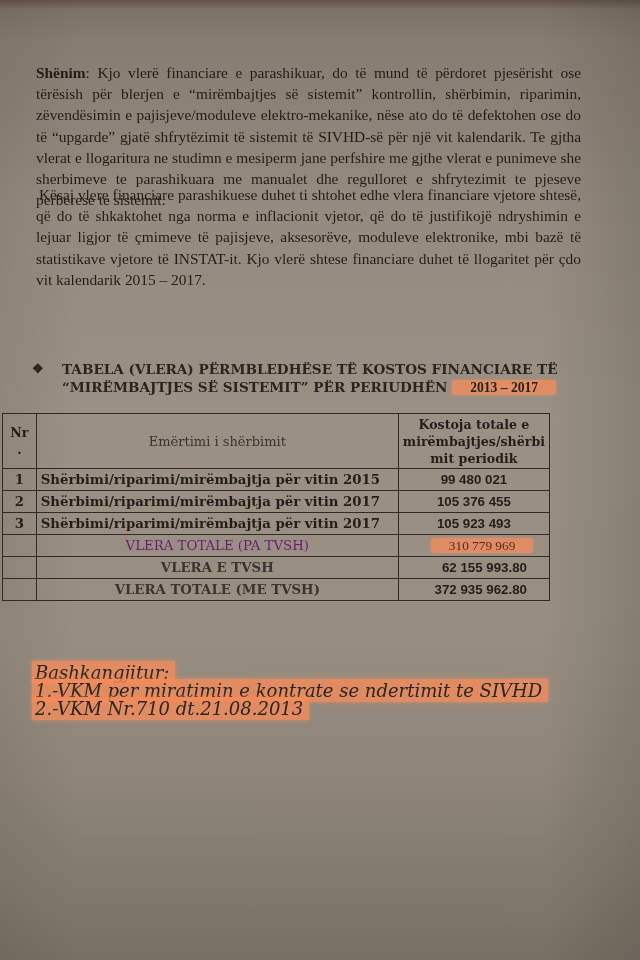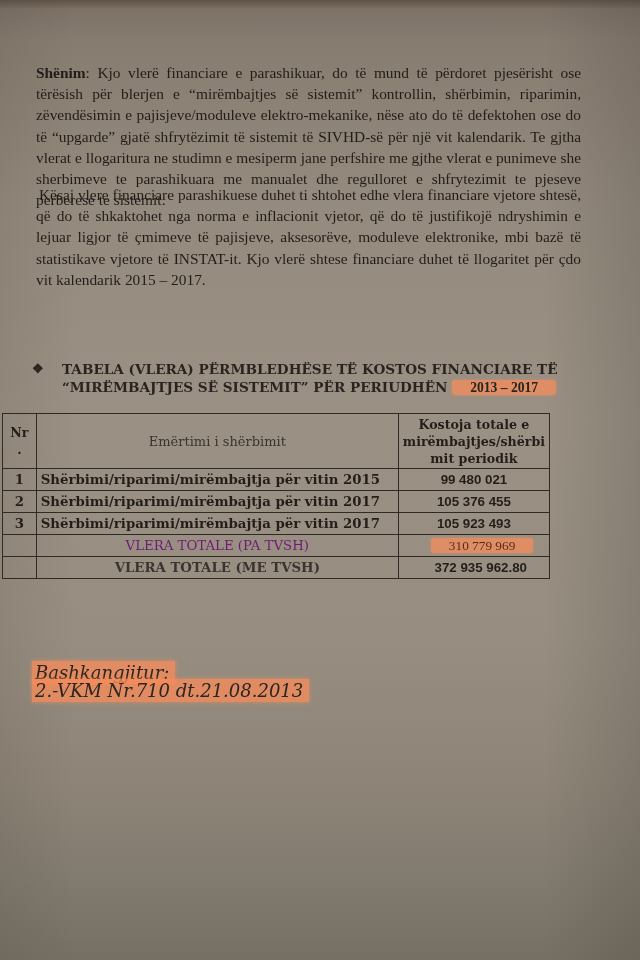--- a/index.html
+++ b/index.html
@@ -112,22 +112,28 @@
       <td class="name">Shërbimi/riparimi/mirëmbajtja për vitin 2017</td>
       <td class="cost">105 923 493</td>
     </tr>
     <tr>
       <td></td>
       <td class="sum faded">VLERA TOTALE (PA TVSH)</td>
       <td class="cost" style="text-align:left;padding-left:32px;"><span class="hl">310 779 969</span></td>
     </tr>
     <tr>
       <td></td>
+      <td class="sum">VLERA E TVSH</td>
+      <td class="cost right">62 155 993.80</td>
+    </tr>
+    <tr>
+      <td></td>
       <td class="sum">VLERA TOTALE (ME TVSH)</td>
       <td class="cost right">372 935 962.80</td>
     </tr>
   </tbody>
 </table>
 
 <div class="attachments">
   <span class="att-line"><span class="hlbg">Bashkangjitur:</span></span>
+  <span class="att-line"><span class="hlbg">1.-VKM per miratimin e kontrate se ndertimit te SIVHD</span></span>
   <span class="att-line"><span class="hlbg">2.-VKM  Nr.710 dt.21.08.2013</span></span>
 </div>
 
 </body></html>

